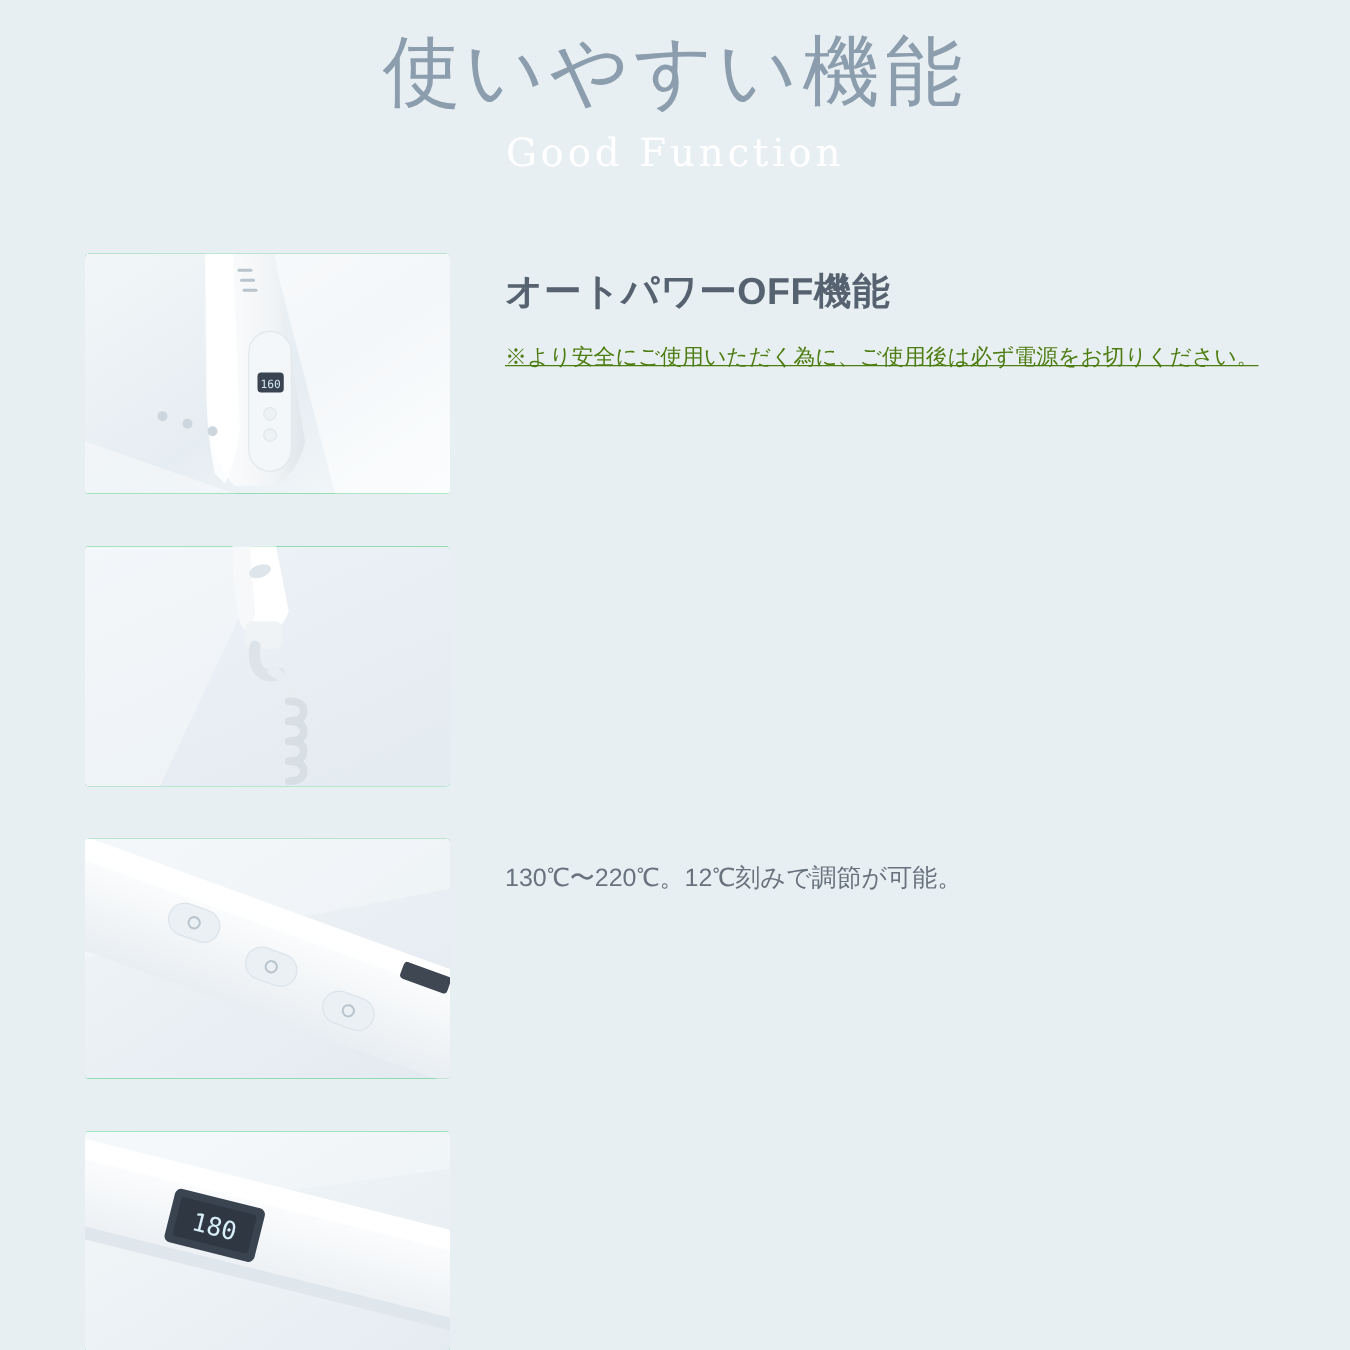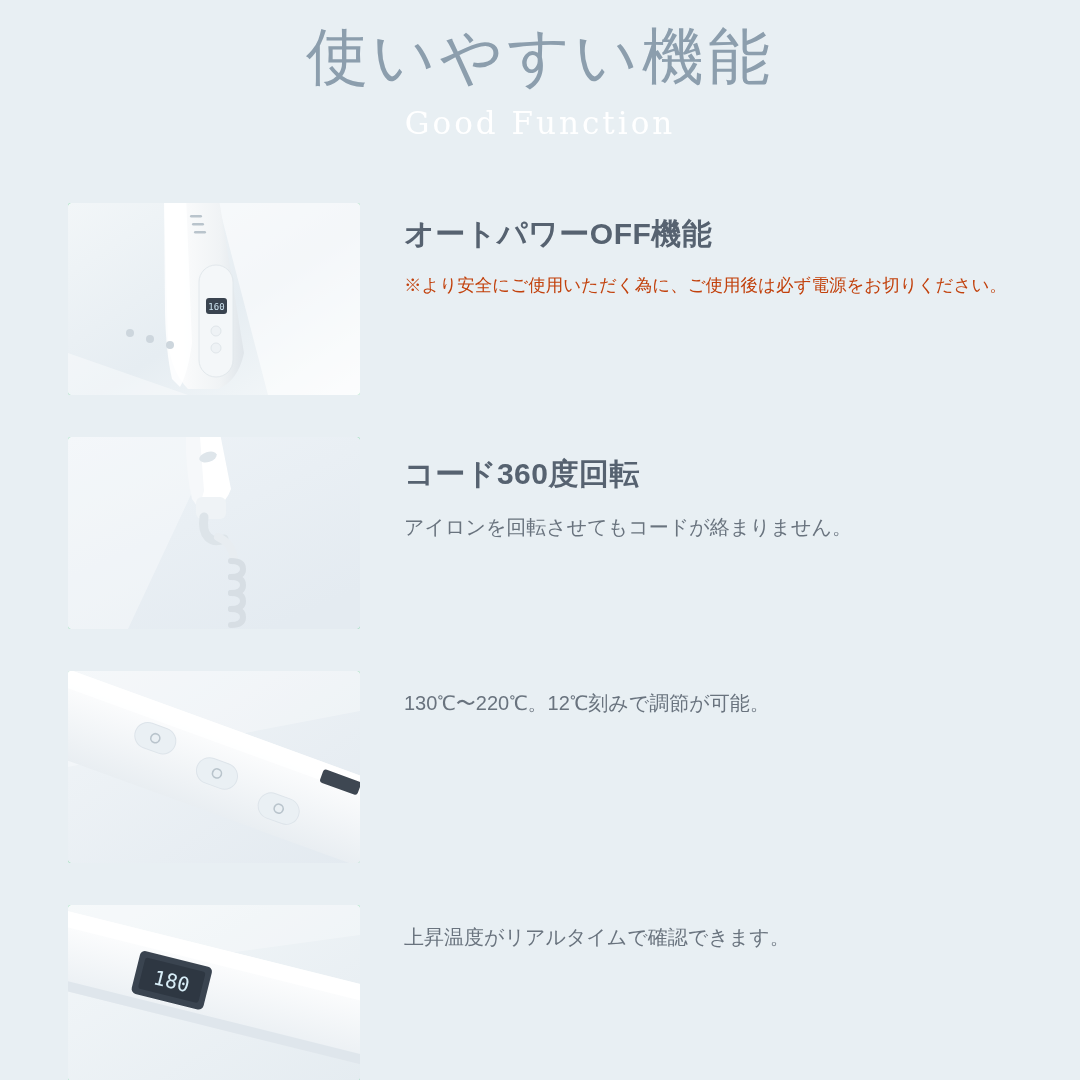--- a/index.html
+++ b/index.html
@@ -82,22 +82,23 @@
   }
   .feature-desc {
     font-size: 20px;
     line-height: 1.45;
     color: #69737e;
     margin: 0;
   }
   .feature-note {
     font-size: 17.5px;
     line-height: 1.42;
-    color: #c2410c;
+    color: #4d7c0f;
     margin: 4px 0 0 0;
+    text-decoration: underline;
   }
 
   
   .row-2 .thumb { height: 192px; }
   .row-3 .thumb { height: 192px; }
   .row-4 .thumb { height: 176px; }
   .row-2 .feature-text, .row-3 .feature-text, .row-4 .feature-text { padding-top: 18px; }
   .row-4 { margin-bottom: 0; }
 </style>
 </head>
@@ -179,24 +180,20 @@
               <path d="M163 140 q12 0 12 8 t-12 8"></path>
               <path d="M163 156 q12 0 12 8 t-12 8"></path>
               <path d="M163 172 q12 0 12 8 t-12 8"></path>
             </g>
             <g fill="#dfe6eb">
               <ellipse cx="140" cy="20" rx="9" ry="5" transform="rotate(-18 140 20)"></ellipse>
             </g>
           </g>
         </svg>
       </div>
-      <div class="feature-text">
-        <h3 class="feature-title">コード360度回転</h3>
-        <p class="feature-desc">アイロンを回転させてもコードが絡まりません。</p>
-      </div>
     </div>
 
     <div class="feature-row row-3">
       <div class="thumb">
         <svg width="292" height="192" viewBox="0 0 292 192" xmlns="http://www.w3.org/2000/svg">
           <defs>
             <linearGradient id="g3" x1="0" y1="0" x2="1" y2="1">
               <stop offset="0%" stop-color="#f1f5f8"></stop>
               <stop offset="100%" stop-color="#e3eaf0"></stop>
             </linearGradient>
@@ -246,18 +243,17 @@
             <rect x="64" y="64" width="74" height="44" rx="5" fill="#3a4450"></rect>
             <rect x="70" y="70" width="62" height="32" rx="3" fill="#2e3742"></rect>
             <g font-family="DejaVu Sans Mono, monospace" font-size="20" fill="#d8eef8">
               <text x="101" y="94" text-anchor="middle">180</text>
             </g>
             <rect x="-40" y="112" width="400" height="10" rx="5" fill="#dfe6ec"></rect>
           </g>
         </svg>
       </div>
       <div class="feature-text">
-        <p class="feature-desc">上昇温度がリアルタイムで確認できます。</p>
       </div>
     </div>
 
   </div>
 </div>
 
 </body></html>

